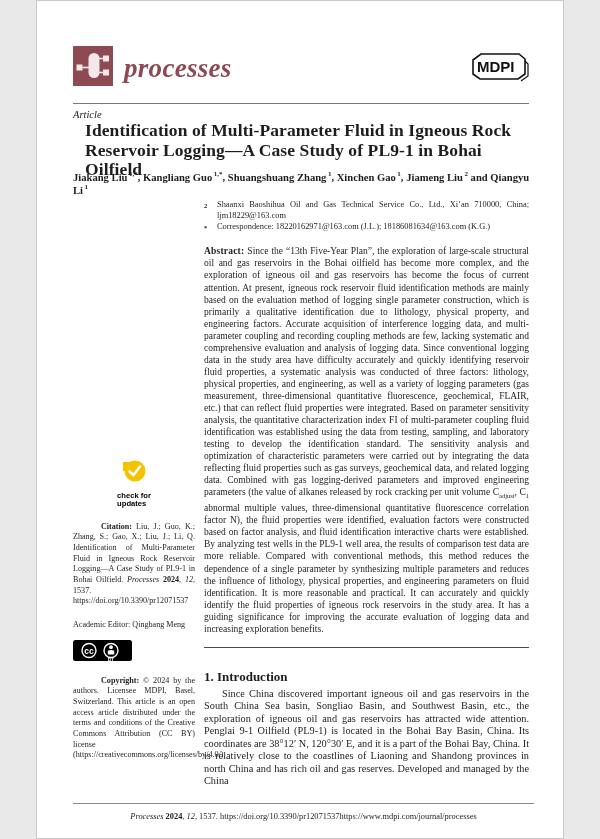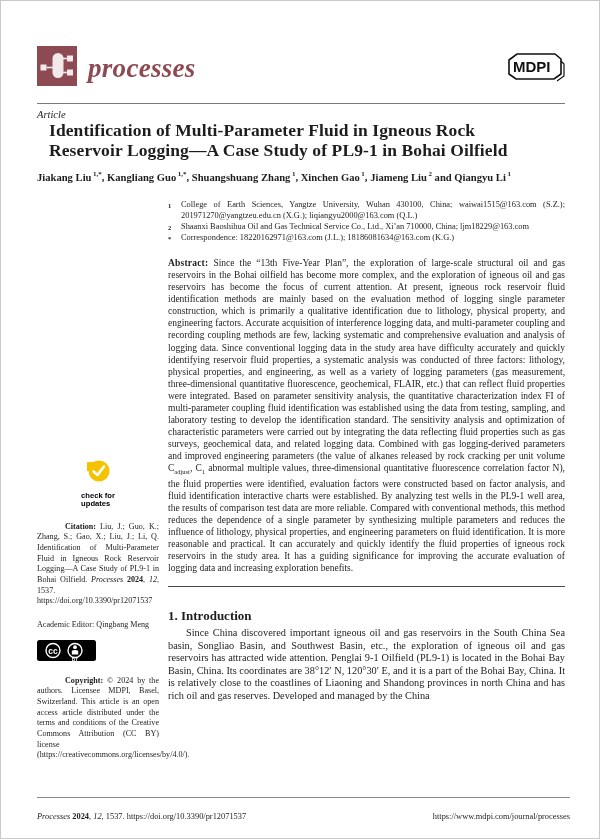--- a/index.html
+++ b/index.html
@@ -1,17 +1,17 @@
 <!DOCTYPE html>
 <html><head>
 <meta charset="utf-8">
 <style>
   html,body{margin:0;padding:0;background:#e9e9e9;}
   .page{
-    position:relative;width:600px;height:839px;margin:0 auto;background:#ffffff;
+    position:relative;width:528px;height:839px;margin:0 auto;background:#ffffff;
     border:1px solid #c9c9c9;box-sizing:border-box;
     font-family:"Liberation Serif","DejaVu Serif",serif;color:#1d1d1d;
     overflow:hidden;
   }
   
   .header{position:absolute;top:45px;left:36px;right:34px;}
   .logo-row{display:flex;align-items:center;justify-content:space-between;}
   .brand{display:flex;align-items:center;gap:11px;}
   .brand-name{font-style:italic;font-weight:bold;font-size:27px;color:#8d4a53;letter-spacing:.3px;}
   .header-rule{border:none;border-top:1.4px solid #7a7a7a;margin:13px 0 0 0;}
@@ -43,21 +43,21 @@
   .citation{margin-top:13px;text-align:justify;}
   .citation .lbl,.copyright .lbl{font-weight:bold;padding-left:28px;}
   .editor{margin-top:13px;}
   .dates{margin-top:13px;}
   .dates div{margin-bottom:5px;}
   .cc-badge{margin-top:9px;display:inline-block;cursor:pointer;}
   .copyright{margin-top:10px;text-align:justify;}
   .it{font-style:italic;}
   .bd{font-weight:bold;}
   
-  .footer{position:absolute;left:36px;right:29px;bottom:17px;border-top:1px solid #8a8a8a;padding-top:14px;display:flex;justify-content:space-between;font-size:8.4px;}
+  .footer{position:absolute;left:36px;right:29px;bottom:17px;border-top:1px solid #8a8a8a;padding-top:8px;display:flex;justify-content:center;font-size:8.4px;}
 </style>
 </head>
 <body>
 
 <div class="page">
 
   <div class="header">
     <div class="logo-row">
       <div class="brand">
         <span>
@@ -128,24 +128,20 @@
         </svg>
       </span>
 
       <div class="copyright"><span class="lbl">Copyright:</span><span> © 2024 by the authors. Licensee MDPI, Basel, Switzerland. This article is an open access article distributed under the terms and conditions of the Creative Commons Attribution (CC BY) license (https://creativecommons.org/licenses/by/4.0/).</span></div>
     </div>
 
     <div class="col-right">
 
       <div class="affiliations">
         <div class="aff-row">
-          <span class="aff-marker">1</span>
-          <span class="aff-text">College of Earth Sciences, Yangtze University, Wuhan 430100, China; waiwai1515@163.com (S.Z.); 201971270@yangtzeu.edu.cn (X.G.); liqiangyu2000@163.com (Q.L.)</span>
-        </div>
-        <div class="aff-row">
           <span class="aff-marker">2</span>
           <span class="aff-text">Shaanxi Baoshihua Oil and Gas Technical Service Co., Ltd., Xi’an 710000, China; ljm18229@163.com</span>
         </div>
         <div class="aff-row">
           <span class="aff-marker">*</span>
           <span class="aff-text">Correspondence: 18220162971@163.com (J.L.); 18186081634@163.com (K.G.)</span>
         </div>
       </div>
 
       <div class="abstract"><b>Abstract:</b><span> Since the “13th Five-Year Plan”, the exploration of large-scale structural oil and gas reservoirs in the Bohai oilfield has become more complex, and the exploration of igneous oil and gas reservoirs has become the focus of current attention. At present, igneous rock reservoir fluid identification methods are mainly based on the evaluation method of logging single parameter construction, which is primarily a qualitative identification due to lithology, physical property, and engineering factors. Accurate acquisition of interference logging data, and multi-parameter coupling and recording coupling methods are few, lacking systematic and comprehensive evaluation and analysis of logging data. Since conventional logging data in the study area have difficulty accurately and quickly identifying reservoir fluid properties, a systematic analysis was conducted of three factors: lithology, physical properties, and engineering, as well as a variety of logging parameters (gas measurement, three-dimensional quantitative fluorescence, geochemical, FLAIR, etc.) that can reflect fluid properties were integrated. Based on parameter sensitivity analysis, the quantitative characterization index FI of multi-parameter coupling fluid identification was established using the data from testing, sampling, and laboratory testing to develop the identification standard. The sensitivity analysis and optimization of characteristic parameters were carried out by integrating the data reflecting fluid properties such as gas surveys, geochemical data, and related logging data. Combined with gas logging-derived parameters and improved engineering parameters (the value of alkanes released by rock cracking per unit volume C</span><sub>adjust</sub><span>, C</span><sub>1</sub><span> abnormal multiple values, three-dimensional quantitative fluorescence correlation factor N), the fluid properties were identified, evaluation factors were constructed based on factor analysis, and fluid identification interactive charts were established. By analyzing test wells in the PL9-1 well area, the results of comparison test data are more reliable. Compared with conventional methods, this method reduces the dependence of a single parameter by synthesizing multiple parameters and reduces the influence of lithology, physical properties, and engineering parameters on fluid identification. It is more reasonable and practical. It can accurately and quickly identify the fluid properties of igneous rock reservoirs in the study area. It has a guiding significance for improving the accurate evaluation of logging data and increasing exploration benefits.</span></div>

